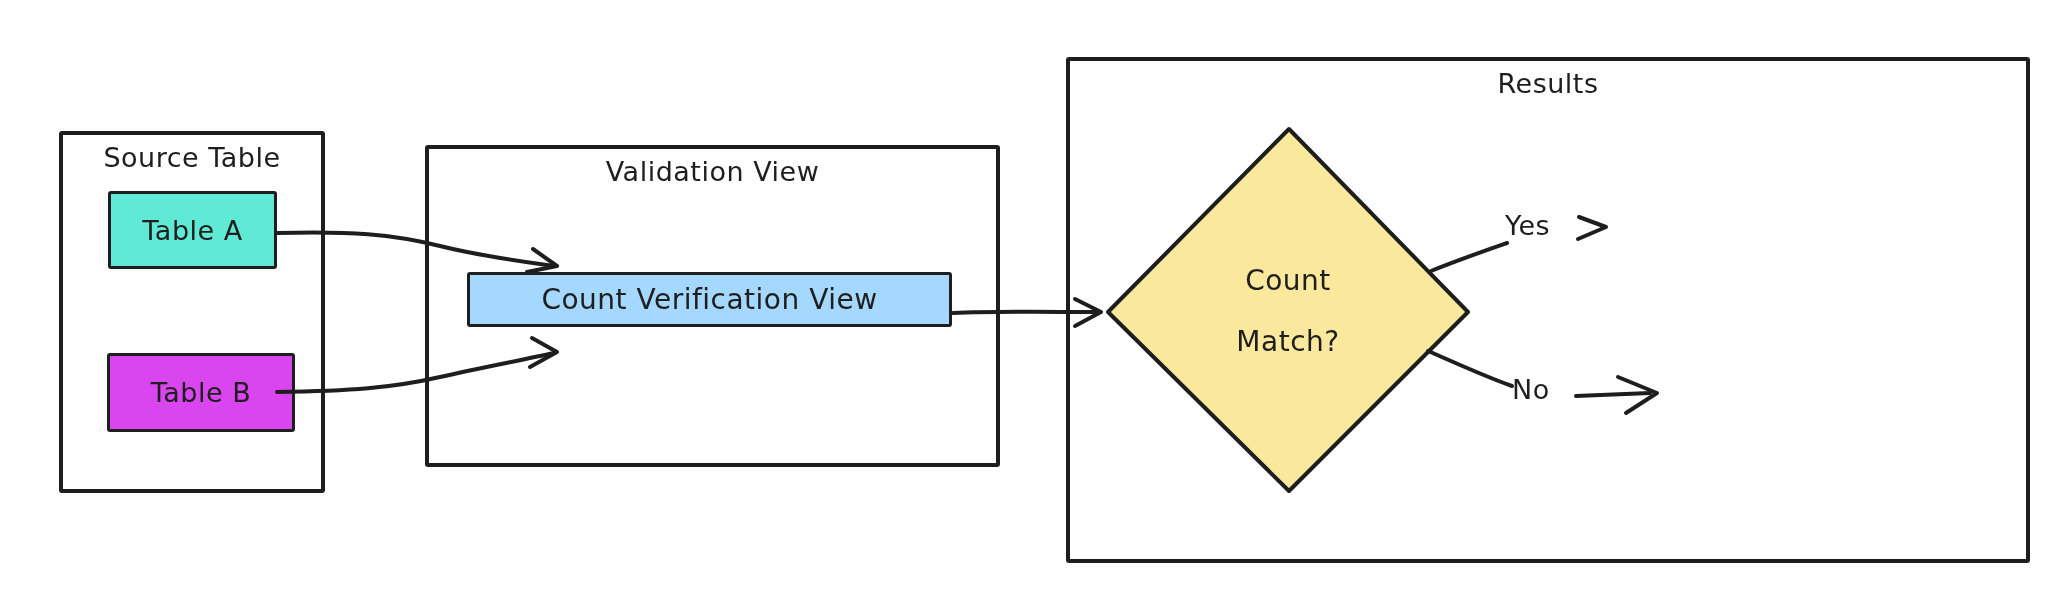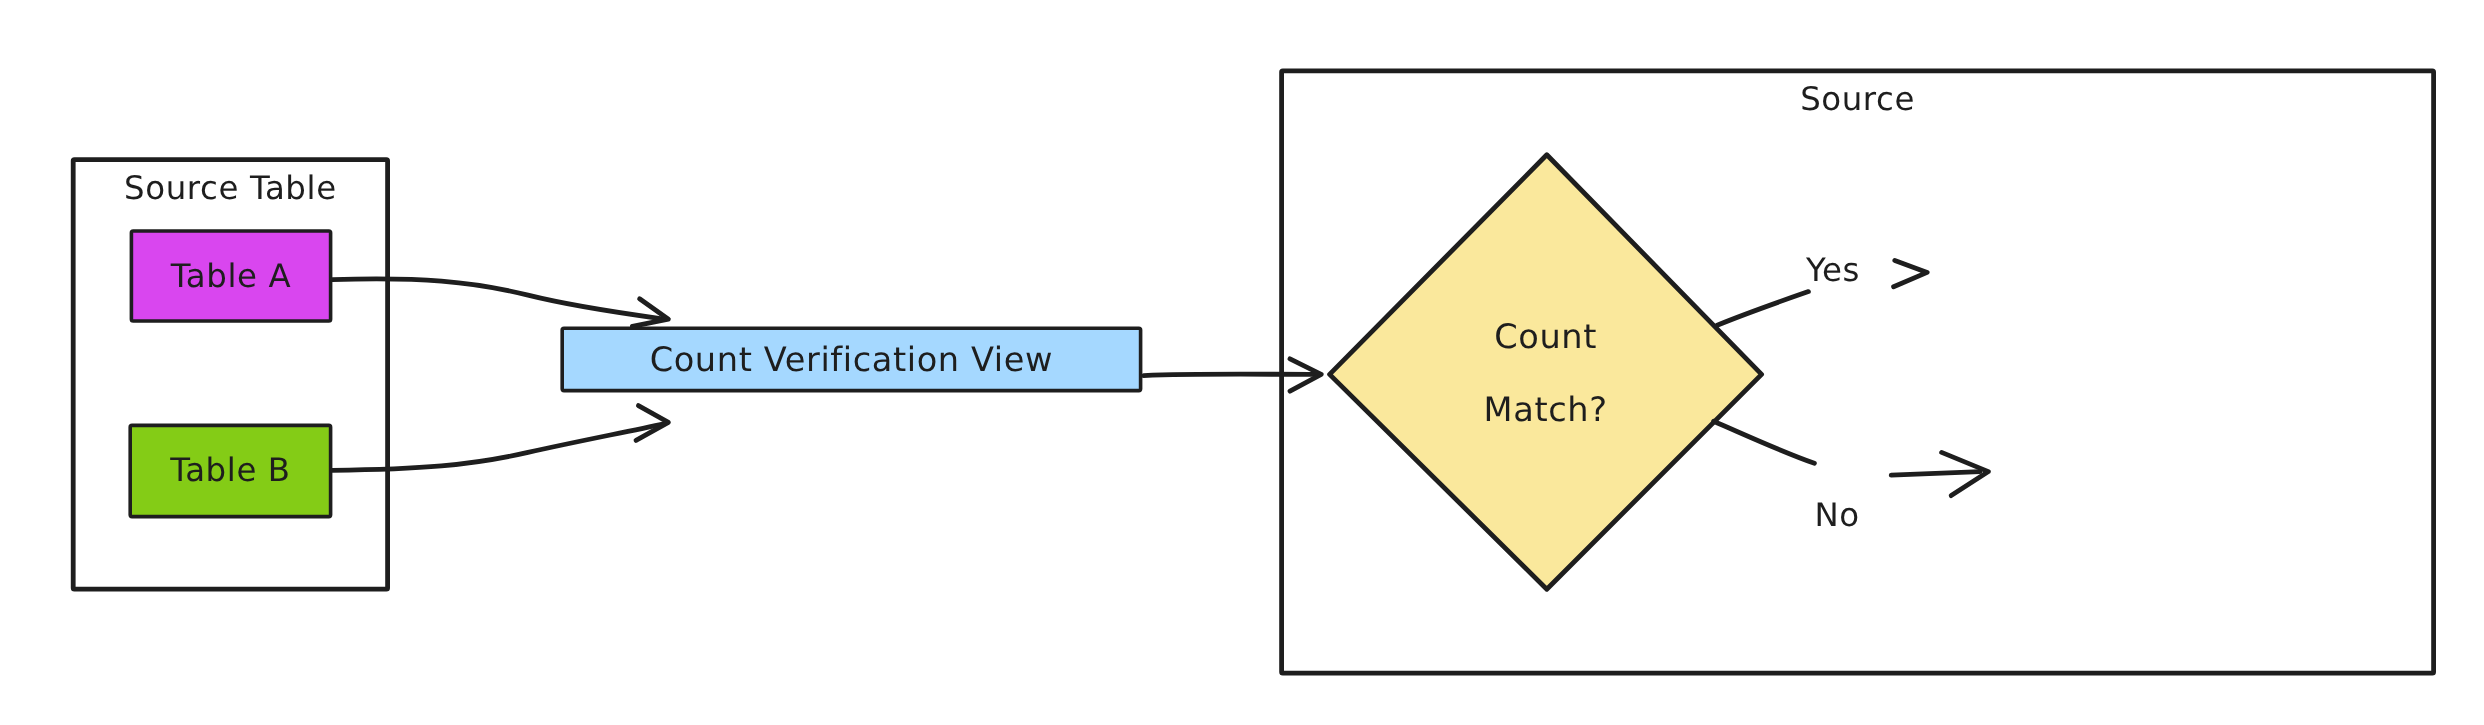--- a/index.html
+++ b/index.html
@@ -86,30 +86,33 @@
 </style>
 </head>
 <body>
 
 <div class="stage">
 
   <div class="group" style="left:59px; top:131px; width:266px; height:362px;">
     <div class="group-title">Source Table</div>
   </div>
 
+  <div class="group" style="left:425px; top:145px; width:575px; height:322px;">
+    <div class="group-title">Validation View</div>
+  </div>
 
   <div class="group" style="left:1066px; top:57px; width:964px; height:506px;">
-    <div class="group-title">Source</div>
+    <div class="group-title">Results</div>
   </div>
 
-  <div class="node" style="left: 108px; top: 191px; width: 169px; height: 78px; background-color: #d946ef;">
+  <div class="node" style="left: 108px; top: 191px; width: 169px; height: 78px; background-color: #5eead4;">
     <span>Table A</span>
   </div>
 
-  <div class="node" style="left: 107px; top: 353px; width: 170px; height: 79px; background-color: #84cc16;">
+  <div class="node" style="left: 107px; top: 353px; width: 188px; height: 79px; background-color: #d946ef;">
     <span>Table B</span>
   </div>
 
   <div class="node" style="left: 467px; top: 272px; width: 485px; height: 55px; font-size: 28px; background-color: rgb(165, 216, 255);">
     <span>Count Verification View</span>
   </div>
 
 
 
   <svg class="overlay-svg" viewBox="0 0 2070 604">
@@ -132,15 +135,15 @@
     <path class="stroke-line" d="M 1576 396 C 1602 395 1628 394 1650 393"></path>
     <polyline class="stroke-line" points="1618 377, 1657 393, 1626 413"></polyline>
   </svg>
 
   <div class="diamond-label" style="left:1188px; top:267px; width:200px; height:90px;">
     <span>Count</span>
     <span>Match?</span>
   </div>
 
   <div class="floating-label" style="left:1505px; top:210px; width:80px;">Yes</div>
-  <div class="floating-label" style="left:1512px; top:374px; width:70px;margin-top:40px;">No</div>
+  <div class="floating-label" style="left:1512px; top:374px; width:70px;">No</div>
 
 </div>
 
 </body></html>

